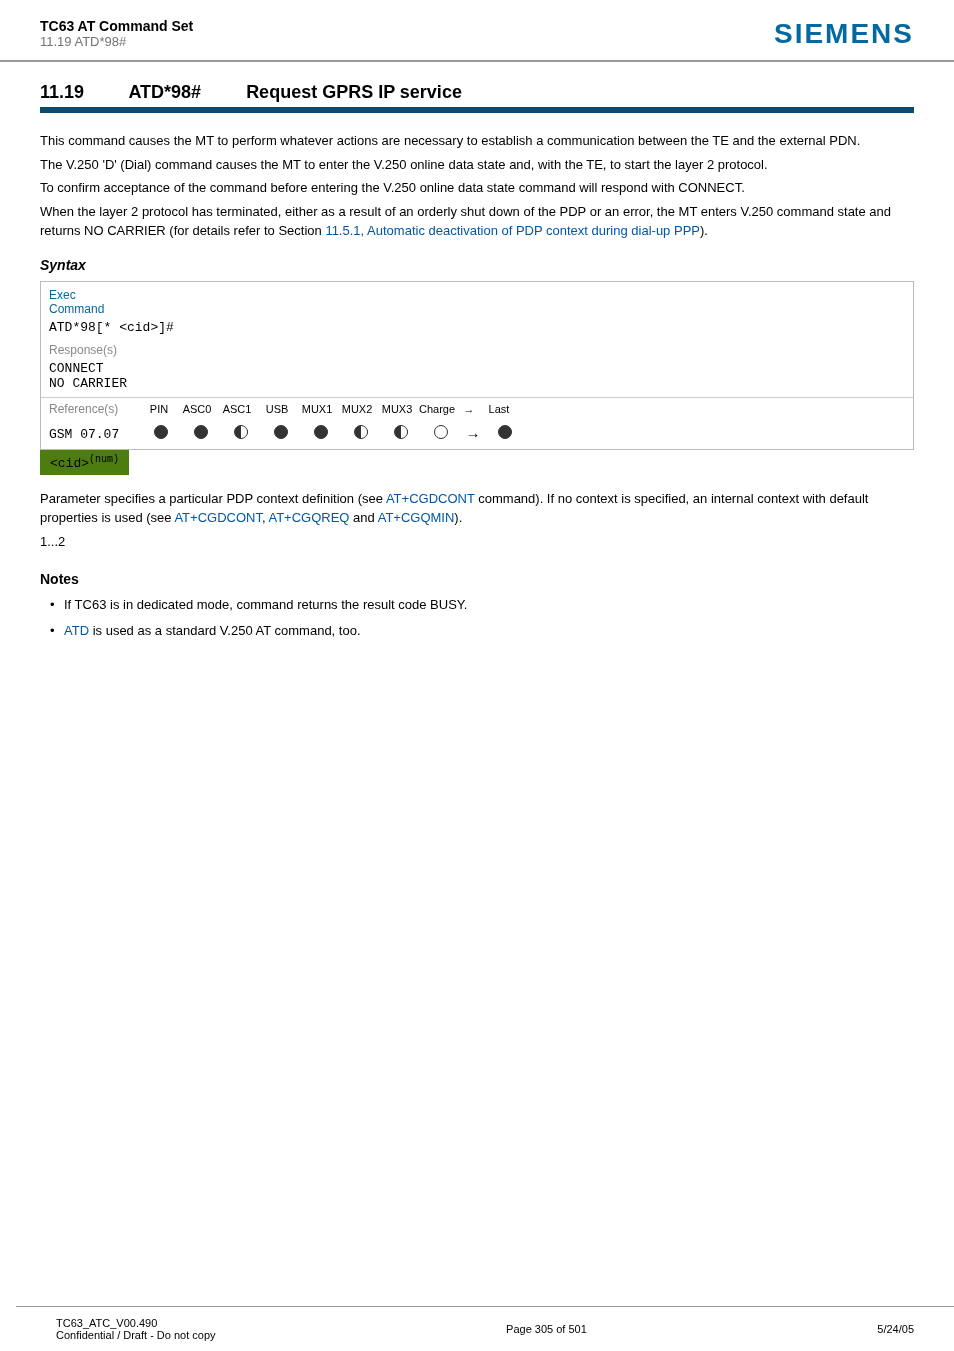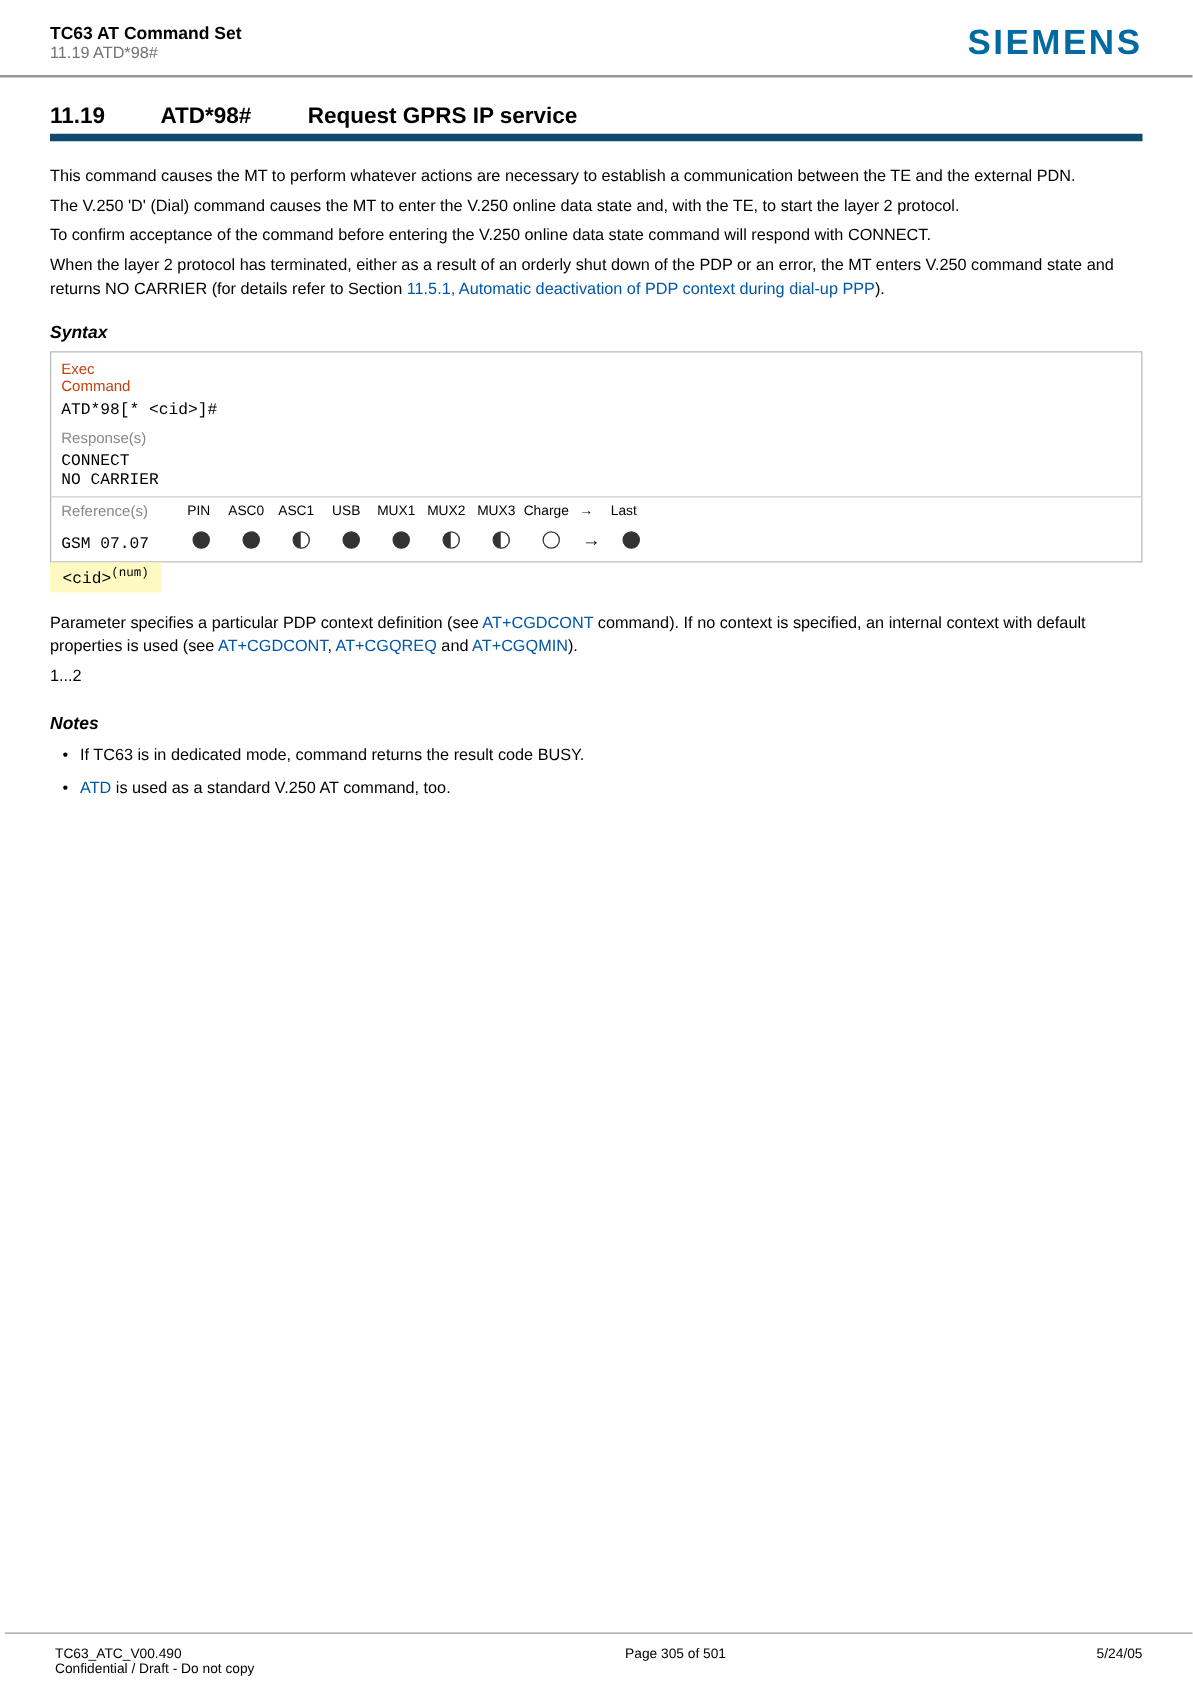--- a/index.html
+++ b/index.html
@@ -108,32 +108,31 @@
     }
     
     .param-label {
       font-style: italic;
       font-weight: bold;
       font-size: 14px;
       margin-top: 20px;
       margin-bottom: 8px;
     }
     .param-box {
-      background: #fef9c3;
+      background: #4d7c0f;
       padding: 4px 10px;
       font-family: 'Courier New', Courier, monospace;
       font-size: 13px;
       margin-bottom: 8px;
       display: inline-block;
     }
     sup {
       font-size: 10px;
     }
     .notes-label {
-      font-style: italic;
       font-weight: bold;
       font-size: 14px;
       margin-top: 20px;
       margin-bottom: 8px;
     }
     .notes-list {
       list-style: none;
       padding-left: 10px;
     }
     .notes-list li {
@@ -145,26 +144,27 @@
     }
     .notes-list li::before {
       content: "•";
       position: absolute;
       left: 0;
     }
     
     .footer {
       position: absolute;
       bottom: 0;
-      left: 4px;
+      left: 16px;
       right: 0;
       padding: 10px 40px;
       border-top: 1px solid #999;
       display: flex;
       justify-content: space-between;
+      align-items: center;
       font-size: 11px;
       color: #000;
     }
     .footer-left {
       display: flex;
       flex-direction: column;
     }
     .table-wrapper {
       border: 1px solid #bbb;
       width: 100%;
@@ -249,21 +249,21 @@
     </div>
 
     
     <div class="syntax-label">Syntax</div>
 
     <div class="table-wrapper">
       <table class="inner-ref-table">
 
         <tbody>
             <tr>
-          <td class="ref-label-cell" style="color:#c2410c;font-size:12px;padding:6px 8px 2px 8px;">Exec Command</td>
+          <td class="ref-label-cell" style="color:#0369a1;font-size:12px;padding:6px 8px 2px 8px;">Exec Command</td>
           <td></td>
         </tr>
         <tr>
           <td colspan="2" style="font-family:'Courier New',Courier,monospace;font-size:13px;padding:2px 8px 4px 8px;">
             ATD*98[* &lt;cid&gt;]#
           </td>
         </tr>
 
         <tr>
           <td class="ref-label-cell" style="color:#888;font-size:12px;padding:4px 8px 2px 8px;">Response(s)</td>

